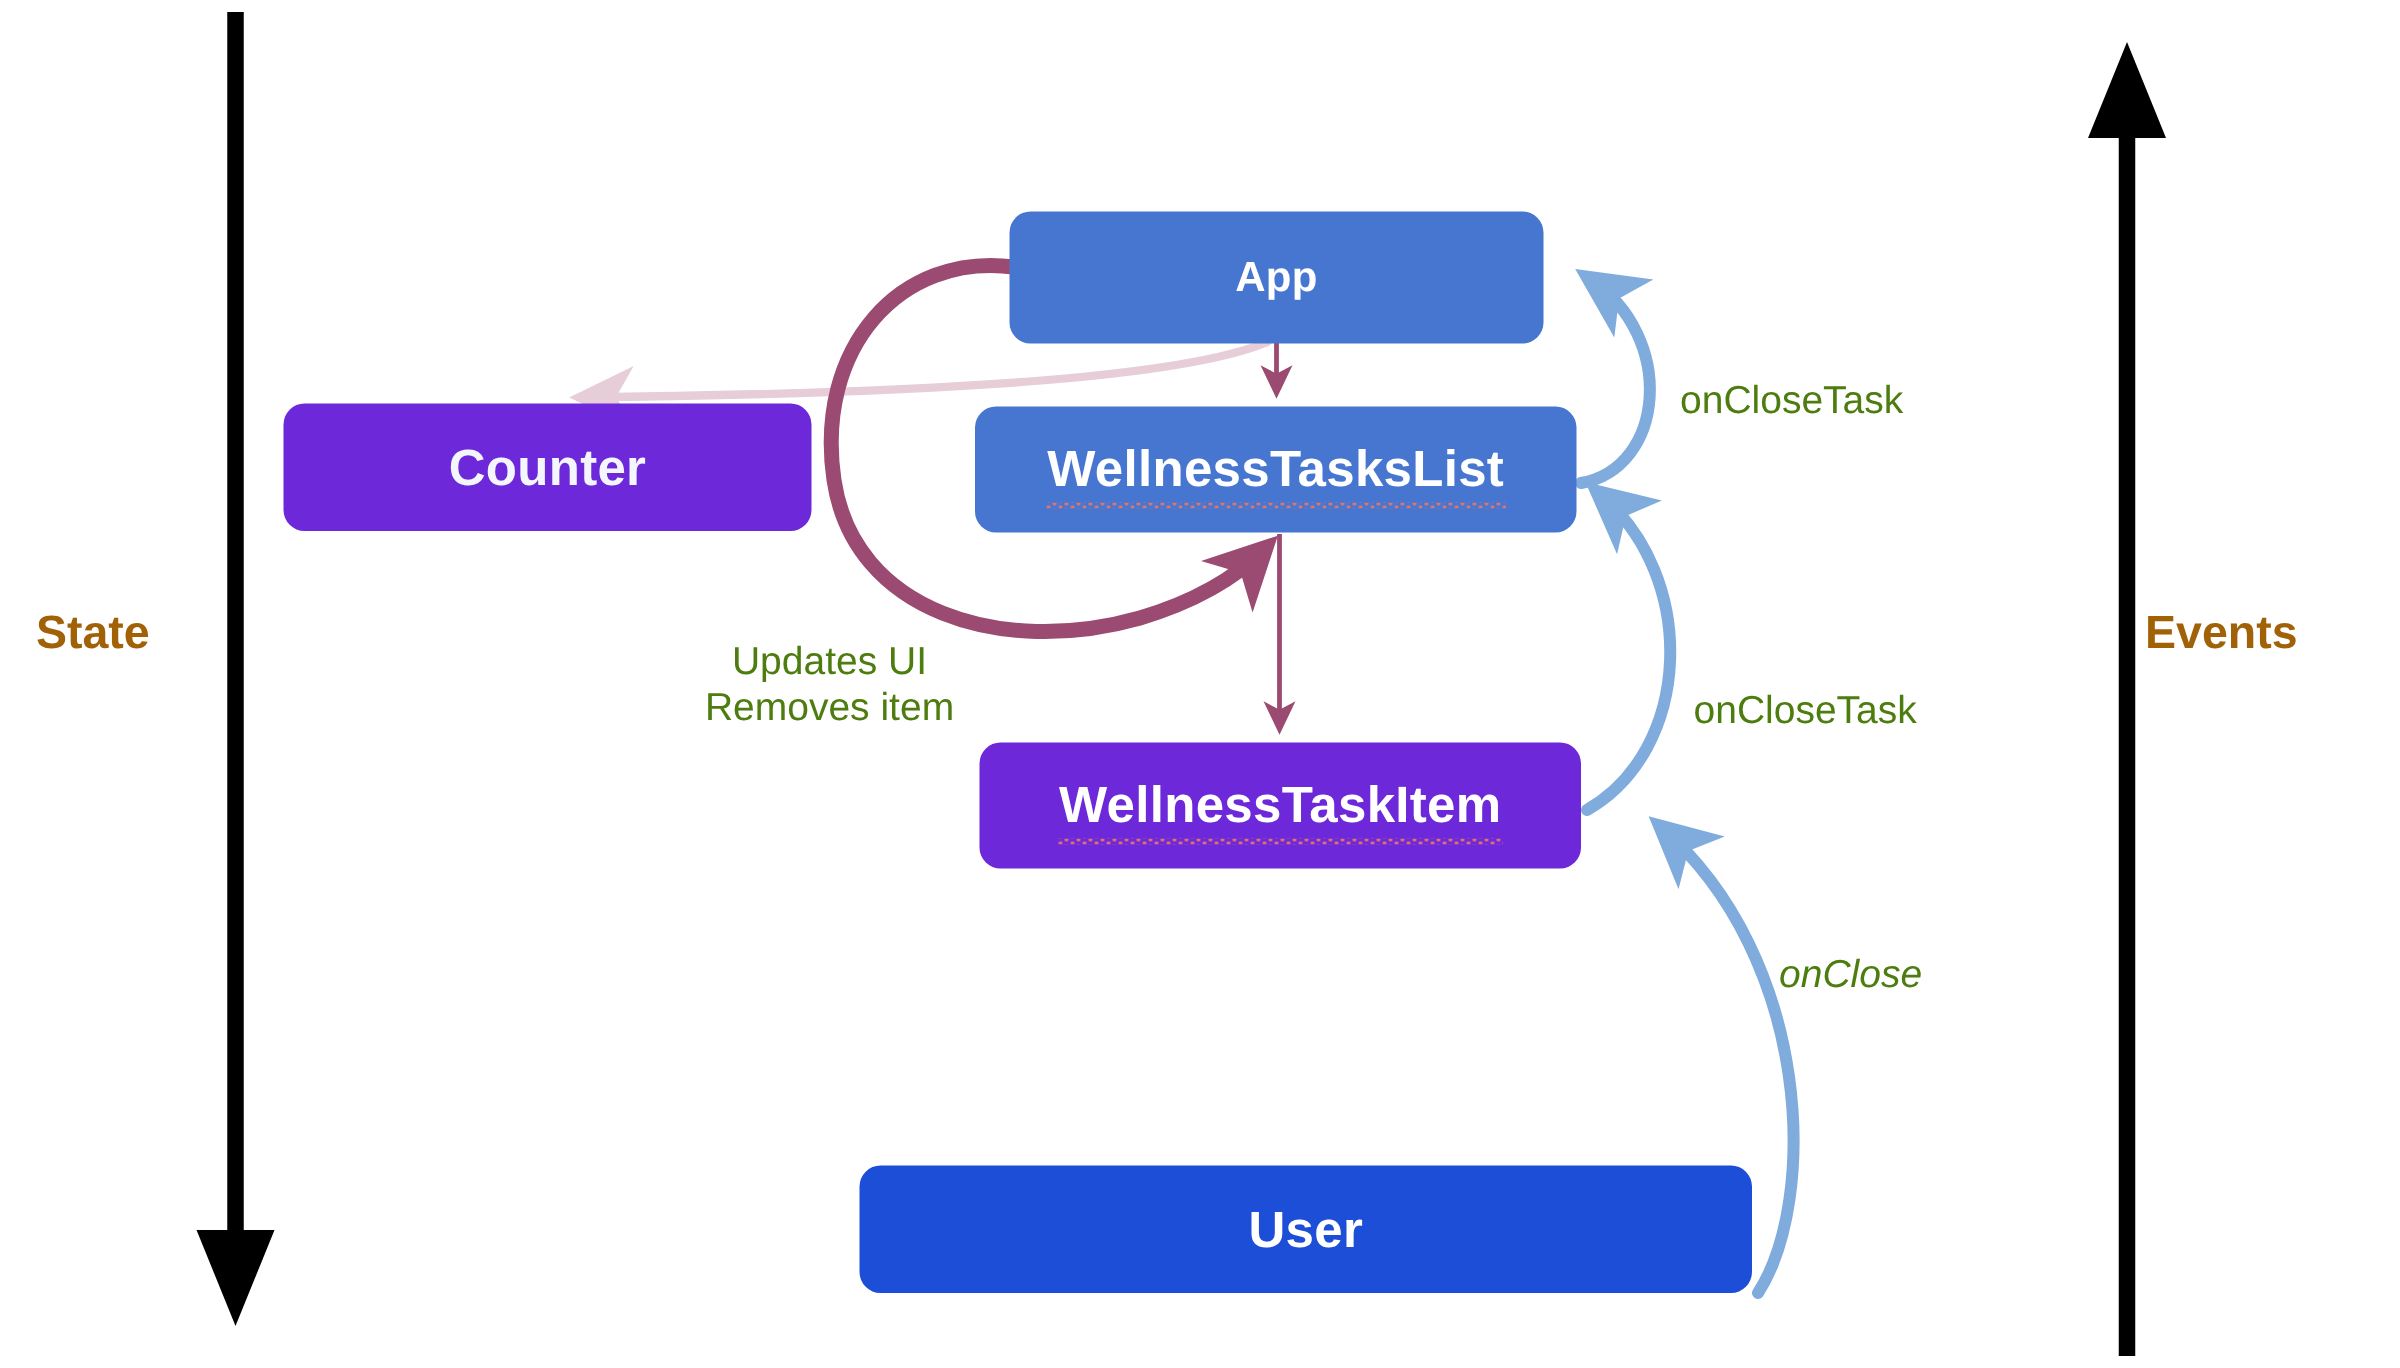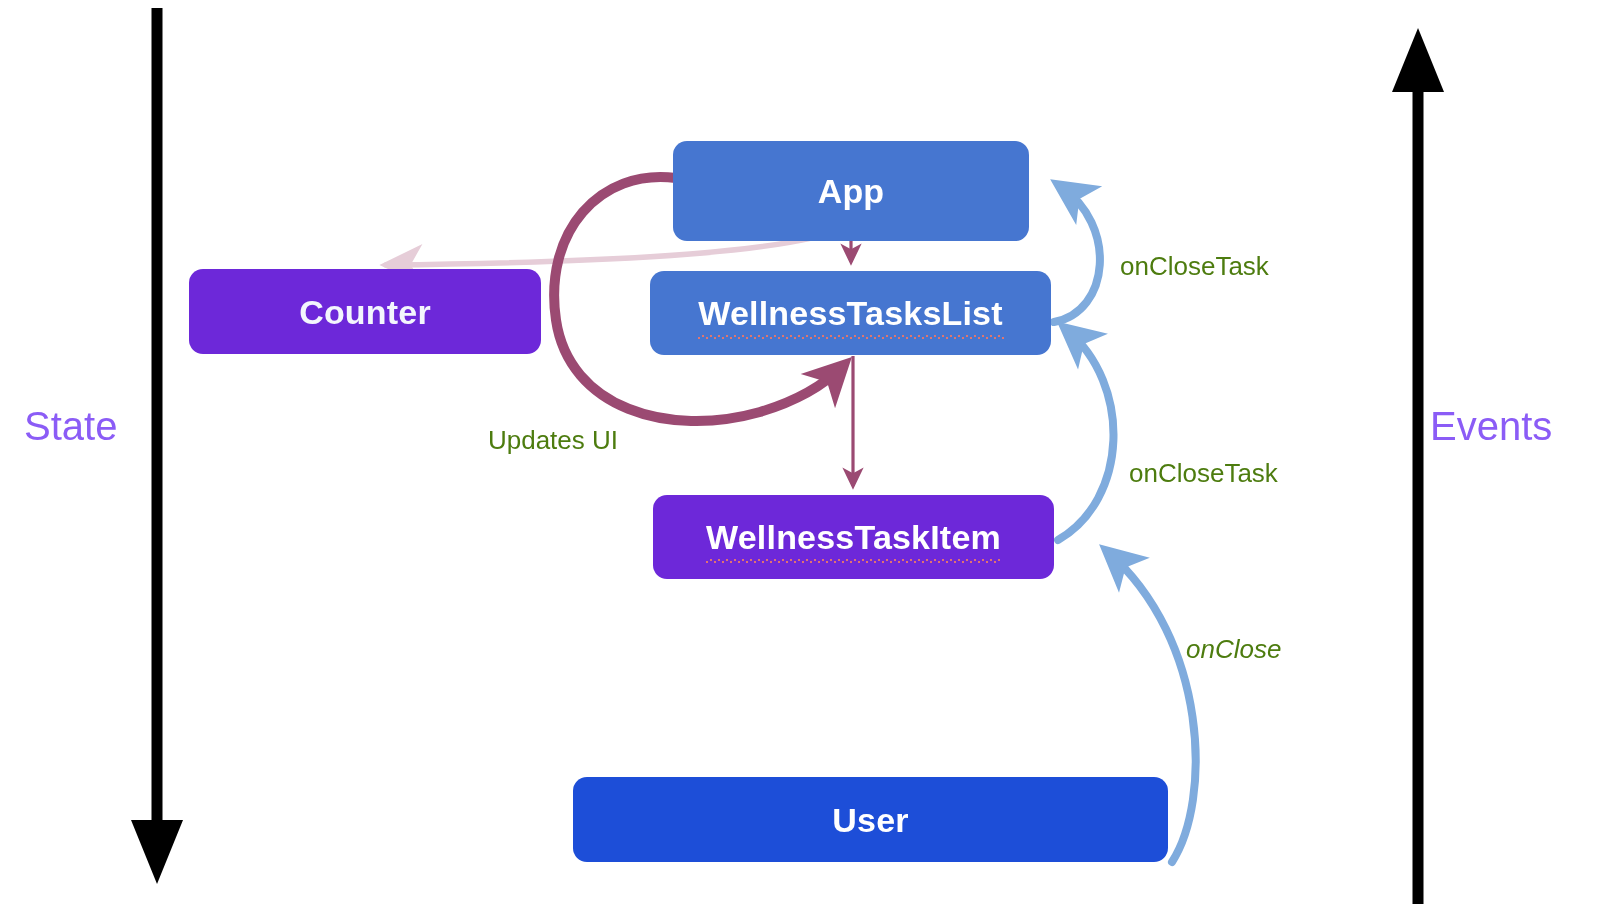--- a/index.html
+++ b/index.html
@@ -51,21 +51,21 @@
     right: -1px;
     bottom: -9px;
     height: 4px;
     background-image:
       radial-gradient(circle at 2px 3.2px, #e8766b 1.1px, rgba(232,118,107,0) 1.5px),
       radial-gradient(circle at 6px 0.8px, #e8766b 1.1px, rgba(232,118,107,0) 1.5px);
     background-size: 8px 4px;
     background-repeat: repeat-x;
     opacity: 0.95;
   }
-  #node-app       { left: 673px; top: 141px; width: 356px; height: 100px; background: #4676d0; font-size: 34px; }
+  #node-app       { left: 673px; top: 141px; width: 356px; height: 88px; background: #4676d0; font-size: 28px; }
   #node-list      { left: 650px; top: 271px; width: 401px; height: 84px; background: #4676d0; font-size: 34px; }
   #node-item      { left: 653px; top: 495px; width: 401px; height: 84px; background: #6d28d9; font-size: 34px; }
   #node-counter   { left: 189px; top: 269px; width: 352px; height: 85px; background: #6d28d9; font-size: 34px; color: #f3f6fd; }
   #node-user      { left: 573px; top: 777px; width: 595px; height: 85px; background: #1d4ed8; font-size: 34px; }
 
   .edge-label {
     position: absolute;
     color: #4d7c0f;
     font-size: 26px;
     font-weight: normal;
@@ -73,23 +73,23 @@
     line-height: 1.18;
     margin-top: 44px;
   }
   #label-onclosetask-1 { left: 1120px; top: 207px; }
   #label-onclosetask-2 { left: 1129px; top: 414px; }
   #label-onclose       { left: 1186px; top: 590px; font-style: italic; }
   #label-updates       { left: 453px; top: 381px; text-align: center; width: 200px; }
 
   .axis-label {
     position: absolute;
-    color: #8b5cf6;
-    font-size: 40px;
-    font-weight: normal;
+    color: #a16207;
+    font-size: 31px;
+    font-weight: bold;
     white-space: nowrap;
   }
   #label-state  { left: 24px;   top: 404px; }
   #label-events { left: 1430px; top: 404px; }
 </style>
 </head>
 <body>
 
 <div id="stage">
 
@@ -169,19 +169,20 @@
   </div>
 
   <div class="edge-label" id="label-onclosetask-1">onCloseTask</div>
 
   <div class="edge-label" id="label-onclosetask-2">onCloseTask</div>
 
   <div class="edge-label" id="label-onclose">onClose</div>
 
   <div class="edge-label" id="label-updates">
     <div>Updates UI</div>
+    <div>Removes item</div>
   </div>
 
   <div class="axis-label" id="label-state">State</div>
 
   <div class="axis-label" id="label-events">Events</div>
 
 </div>
 
 </body></html>

